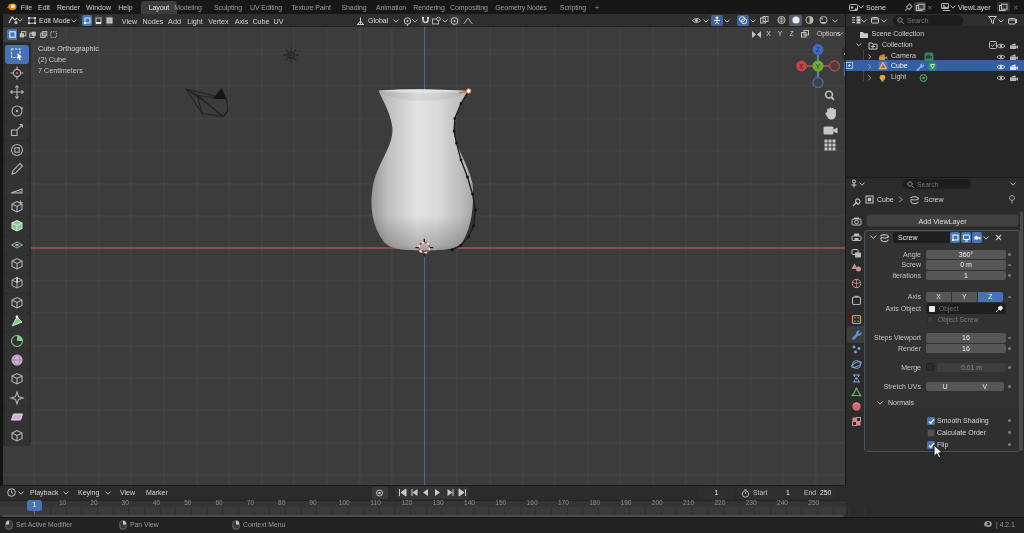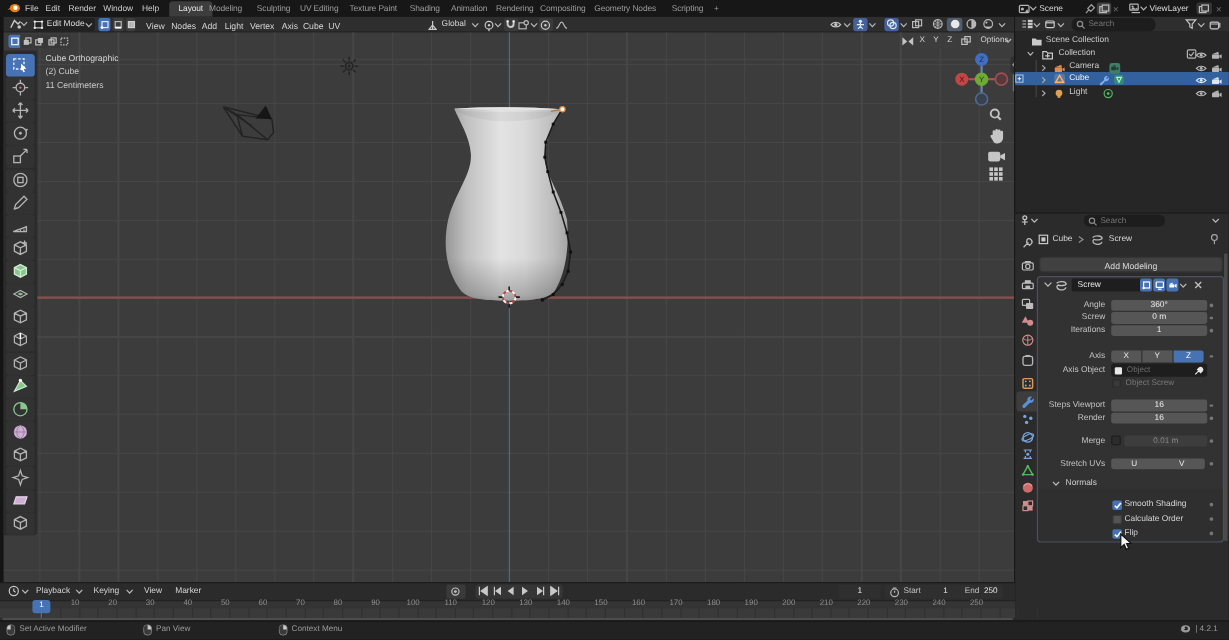--- a/index.html
+++ b/index.html
@@ -312,21 +312,21 @@
 <div class="a" style="left:5px;top:407.5px;width:24px;height:19px;background:#323232;border-radius:3px"></div>
 <svg class="a" style="left:9px;top:409px" width="16" height="16" viewBox="0 0 16 16">
     <path d="M4.5 5 L13.5 5 L11.5 11 L2.5 11 Z" fill="#cfb0d4" stroke="#e6d6ea"></path>
   </svg>
 <div class="a" style="left:5px;top:426.5px;width:24px;height:19px;background:#323232;border-radius:3px"></div>
 <svg class="a" style="left:9px;top:428px" width="16" height="16" viewBox="0 0 16 16">
     <path d="M3 5 L8 2.5 L13 5 L13 10.5 L8 13 L3 10.5 Z M3 5 L8 7.5 L13 5 M8 7.5 V13" fill="none" stroke="#b3b3b3" stroke-width="1.1"></path>
   </svg>
 <div class="t" style="left:38px;top:44px;font-size:7.2px;color:#d4d4d4;">Cube Orthographic</div>
 <div class="t" style="left:38px;top:55px;font-size:7.2px;color:#c8c8c8;">(2) Cube</div>
-<div class="t" style="left:38px;top:65.5px;font-size:7.2px;color:#c8c8c8;">11 Centimeters</div>
+<div class="t" style="left:38px;top:65.5px;font-size:7.2px;color:#c8c8c8;">7 Centimeters</div>
 <svg class="a" style="left:282px;top:46px" width="20" height="20" viewBox="0 0 20 20">
     <g transform="translate(9,9) scale(1.18) translate(-9,-9)">
       <circle cx="9" cy="9" r="2.6" fill="none" stroke="#252525" stroke-width="1.2"></circle>
 <circle cx="9" cy="9" r="1" fill="#252525"></circle>
 <g stroke="#252525" stroke-width="1.1">
 <path d="M9 2.5 V5.2 M9 12.8 V15.5 M2.5 9 H5.2 M12.8 9 H15.5 M4.4 4.4 L6.3 6.3 M11.7 11.7 L13.6 13.6 M4.4 13.6 L6.3 11.7 M11.7 6.3 L13.6 4.4"></path>
 </g>
     </g>
   </svg>
 <svg class="a" style="left:180px;top:83px" width="55" height="35" viewBox="0 0 55 35">
@@ -681,21 +681,21 @@
     <circle cx="5.5" cy="5.5" r="4.2" fill="#cf6a6a"></circle>
     <path d="M2 4 a4.2 4.2 0 0 1 7 0" fill="none" stroke="#e8a0a0"></path>
   </svg>
 <svg class="a" style="left:850.5px;top:415.9px" width="11" height="11" viewBox="0 0 11 11">
     <rect x="1.5" y="1.5" width="4" height="4" fill="#cf8d8d"></rect>
     <rect x="5.5" y="5.5" width="4" height="4" fill="#cf8d8d"></rect>
     <rect x="5.5" y="1.5" width="4" height="4" fill="none" stroke="#cf8d8d"></rect>
     <rect x="1.5" y="5.5" width="4" height="4" fill="none" stroke="#cf8d8d"></rect>
   </svg>
 <div class="a" style="left:866px;top:214px;width:153px;height:12.5px;background:#414141;border-radius:3px;border:1px solid #353535"></div>
-<div class="t" style="left:866px;top:216.5px;width:153px;text-align:center;font-size:7.2px;color:#dcdcdc;">Add Modeling</div>
+<div class="t" style="left:866px;top:216.5px;width:153px;text-align:center;font-size:7.2px;color:#dcdcdc;">Add ViewLayer</div>
 <div class="a" style="left:864px;top:229.5px;width:156px;height:222px;background:#323232;border-radius:3px;border:1px solid #49505e"></div>
 <div class="a" style="left:865px;top:408px;width:154px;height:42.5px;background:#2f2f2f;border-radius:0 0 3px 3px"></div>
 <svg class="a" style="left:869.7px;top:235.3px" width="6.6000000000000005" height="4.4" viewBox="0 0 6.6000000000000005 4.4">
     <path d="M0.5 0.5 L3.3000000000000003 3.5200000000000005 L6.16 0.5" stroke="#c0c0c0" stroke-width="1" fill="none"></path>
   </svg>
 <svg class="a" style="left:879px;top:232.5px" width="11" height="10" viewBox="0 0 11 10">
     <path d="M1.5 3 C4 0.8 9 1.5 9.5 3.5 C9 5.5 4 5 2.5 4.5 M2.5 4.5 C1 6 2 8 4.5 8.5 C7 9 9 8 9.2 6.5" fill="none" stroke="#c0c0c0" stroke-width="1.1"></path>
   </svg>
 <div class="a" style="left:893px;top:231.5px;width:58px;height:11.5px;background:#1e1e1e;border-radius:2px"></div>
 <div class="t" style="left:898px;top:233.5px;font-size:7px;color:#e8e8e8;">Screw</div>

